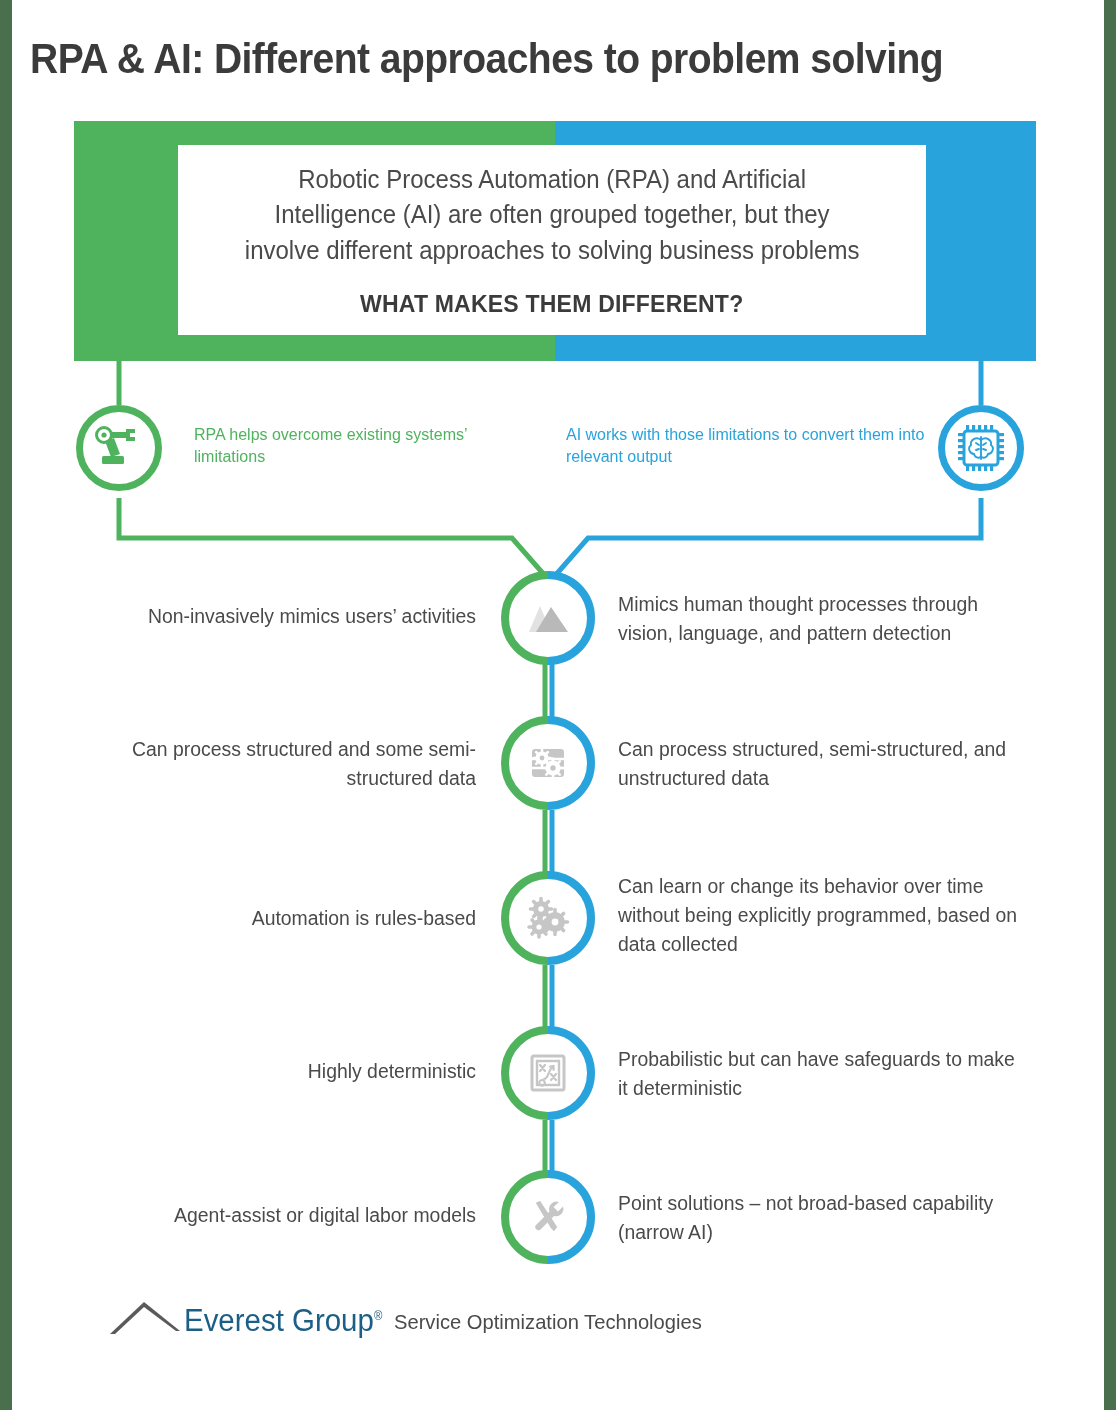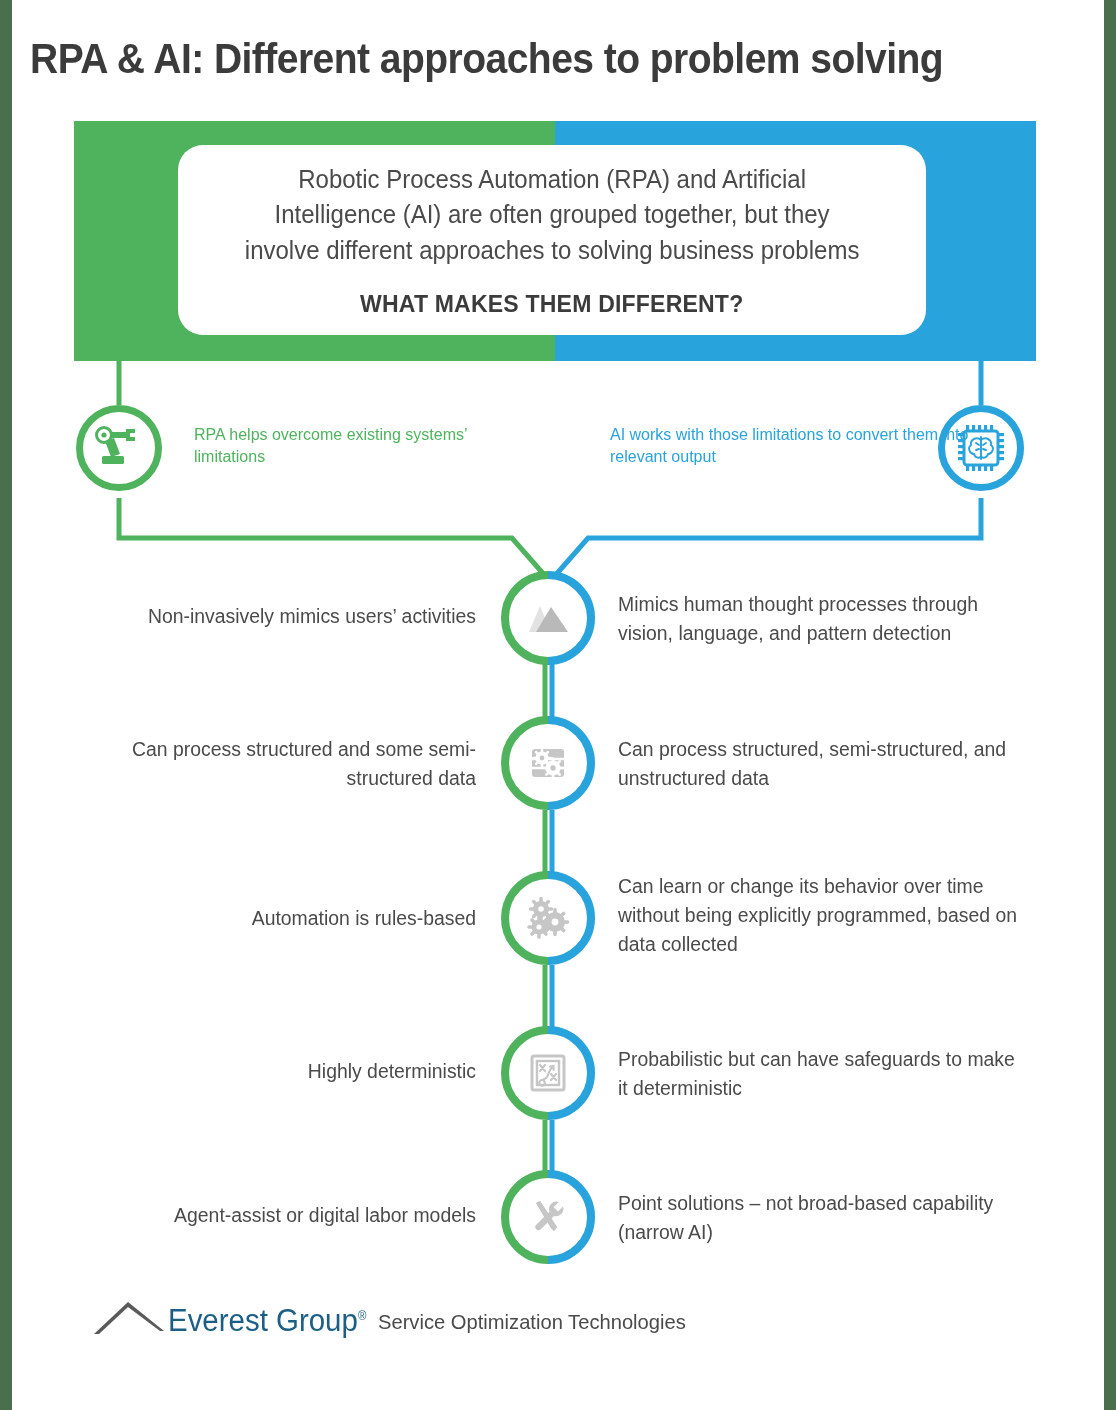--- a/index.html
+++ b/index.html
@@ -51,21 +51,20 @@
   #banner-box {
     position: absolute;
     left: 178px; top: 145px;
     width: 748px; height: 190px;
     background: #ffffff;
     display: flex;
     flex-direction: column;
     align-items: center;
     justify-content: center;
     padding: 10px 22px;
-    border-radius: 25px;
   }
   #banner-lead {
     font-size: 25px;
     color: #4a4a4a;
     text-align: center;
     line-height: 1.42;
     font-family: "Liberation Sans Narrow", "Liberation Sans", sans-serif;
     transform: scaleX(0.96);
   }
   #banner-question {
@@ -99,21 +98,21 @@
   #branch-ai   { left: 938px; top: 405px; border: 7px solid #29a3dc; }
 
   .branch-label {
     position: absolute;
     font-size: 16px;
     font-weight: normal;
     line-height: 1.35;
     font-family: "Liberation Sans", sans-serif;
   }
   #label-rpa { left: 194px; top: 424px; width: 310px; color: #4fb35e; }
-  #label-ai  { left: 566px; top: 424px; width: 360px; color: #29a3dc; text-align: left; margin-left: 44px; }
+  #label-ai  { left: 566px; top: 424px; width: 360px; color: #29a3dc; text-align: left; }
 
   
   .row { position: absolute; left: 0; width: 1116px; }
   .row-circle {
     position: absolute;
     left: 508px;
     width: 80px; height: 80px;
     border-radius: 50%;
     background: #ffffff;
     display: flex; align-items: center; justify-content: center;
@@ -147,21 +146,21 @@
     color: #4a4a4a;
     line-height: 1.45;
     font-family: "Liberation Sans Narrow", "Liberation Sans", sans-serif;
     transform: scaleX(0.97);
     transform-origin: left center;
   }
 
   
   #footer {
     position: absolute;
-    left: 92px; top: 1296px;
+    left: 108px; top: 1296px;
     display: flex; align-items: flex-end;
   }
   #logo-mark { width: 74px; height: 40px; margin-right: 2px; }
   #logo-name {
     font-size: 31px;
     color: #1c5f86;
     font-family: "Liberation Sans Narrow", "Liberation Sans", sans-serif;
     line-height: 1;
     position: relative;
     transform: scaleX(0.95);

